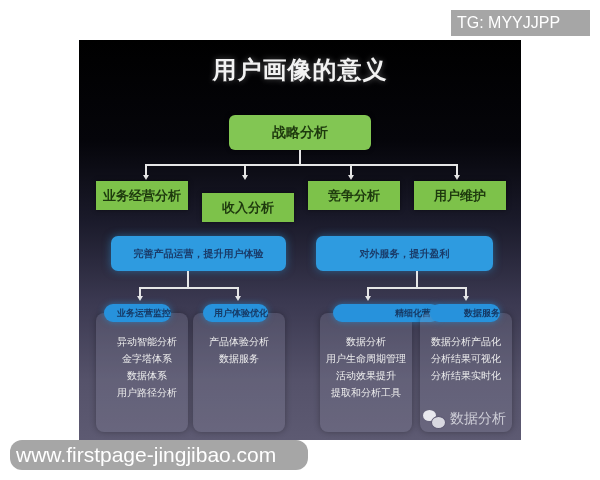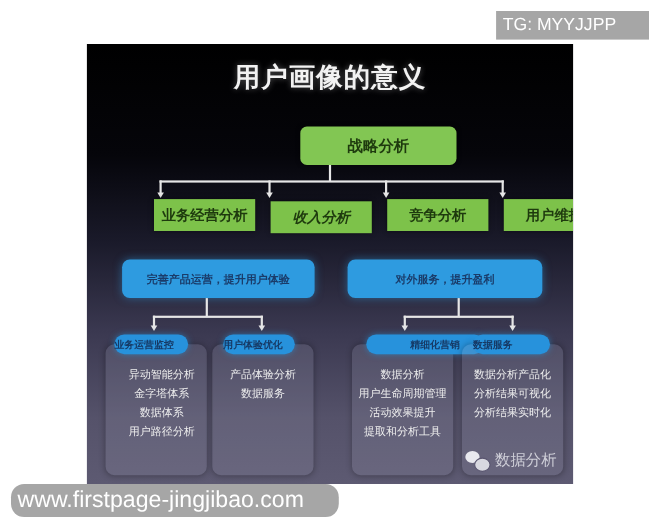--- a/index.html
+++ b/index.html
@@ -4,29 +4,29 @@
 <style>
   html, body { margin:0; padding:0; }
   body { width:600px; height:480px; background:#ffffff; position:relative; overflow:hidden;
          font-family:"DejaVu Sans", sans-serif; }
   .panel { position:absolute; left:79px; top:40px; width:442px; height:400px;
            background:linear-gradient(180deg,#000000 0%,#05050a 25%,#1a1a2a 45%,#3a3850 65%,#55526a 85%,#5d5a72 100%);
            overflow:hidden; }
   .title { position:absolute; left:0; top:14px; width:442px; text-align:center; color:#f2f2f2;
            font-size:24px; font-weight:bold; letter-spacing:1px; text-shadow:0 0 6px rgba(255,255,255,0.35); }
   .gbox { position:absolute; background:#7dc24a; color:#1e3a0e; font-weight:bold; font-size:13px;
-          display:flex; align-items:center; justify-content:center; box-shadow:0 0 4px rgba(0,0,0,0.5);margin-left:44px; }
+          display:flex; align-items:center; justify-content:center; box-shadow:0 0 4px rgba(0,0,0,0.5); }
   .root { border-radius:6px; font-size:14px; background:#82c653; }
   .bbox { position:absolute; background:#2e9be0; color:#1a3c6a; font-weight:bold; font-size:10px;
           border-radius:7px; display:flex; align-items:center; justify-content:center;
           box-shadow:0 0 8px rgba(46,155,224,0.5); }
   .card { position:absolute; background:rgba(150,150,175,0.22); border-radius:8px;
           box-shadow:0 0 6px rgba(0,0,0,0.3); }
   .pill { position:absolute; background:#2792dc; color:#163a66; font-size:9px; font-weight:bold;
-          border-radius:10px; display:flex; align-items:center; justify-content:flex-start;
+          border-radius:10px; display:flex; align-items:center; justify-content:flex-end;
           box-shadow:0 0 6px rgba(39,146,220,0.6); }
   .items { position:absolute; color:#eeeeee; font-size:10px; text-align:center; line-height:17px; }
   .line { position:absolute; background:#e6e6e6; }
   .arrow { position:absolute; width:0; height:0; border-left:3px solid transparent;
            border-right:3px solid transparent; border-top:5px solid #e6e6e6; }
   .wm { position:absolute; color:#cfcfd8; font-size:14px; display:flex; align-items:center; gap:5px; }
   .wechat { width:22px; height:18px; position:relative; }
   .wechat .b1 { position:absolute; left:0; top:0; width:13px; height:11px; border-radius:50%; background:#e8e8ee; }
   .wechat .b2 { position:absolute; left:8px; top:6px; width:13px; height:11px; border-radius:50%; background:#d8d8e0; border:1px solid #5a5670; }
   .tg { position:absolute; left:451px; top:10px; width:139px; height:26px; background:#a6a6a6; color:#ffffff;
@@ -53,21 +53,21 @@
   <div class="line" style="left:271px;top:124px;width:2px;height:12px;"></div>
   <div class="line" style="left:377px;top:124px;width:2px;height:12px;"></div>
   <div class="arrow" style="left:64px;top:135px;"></div>
   <div class="arrow" style="left:163px;top:135px;"></div>
   <div class="arrow" style="left:269px;top:135px;"></div>
   <div class="arrow" style="left:375px;top:135px;"></div>
 
   <div class="gbox" style="left:17px;top:141px;width:92px;height:29px;">
     <span>业务经营分析</span>
   </div>
-  <div class="gbox" style="left:123px;top:143px;width:92px;height:29px;font-style:italic;">
+  <div class="gbox" style="left:123px;top:153px;width:92px;height:29px;">
     <span>收入分析</span>
   </div>
   <div class="gbox" style="left:229px;top:141px;width:92px;height:29px;">
     <span>竞争分析</span>
   </div>
   <div class="gbox" style="left:335px;top:141px;width:92px;height:29px;">
     <span>用户维护</span>
   </div>
 
   <div class="bbox" style="left:32px;top:196px;width:175px;height:35px;">

